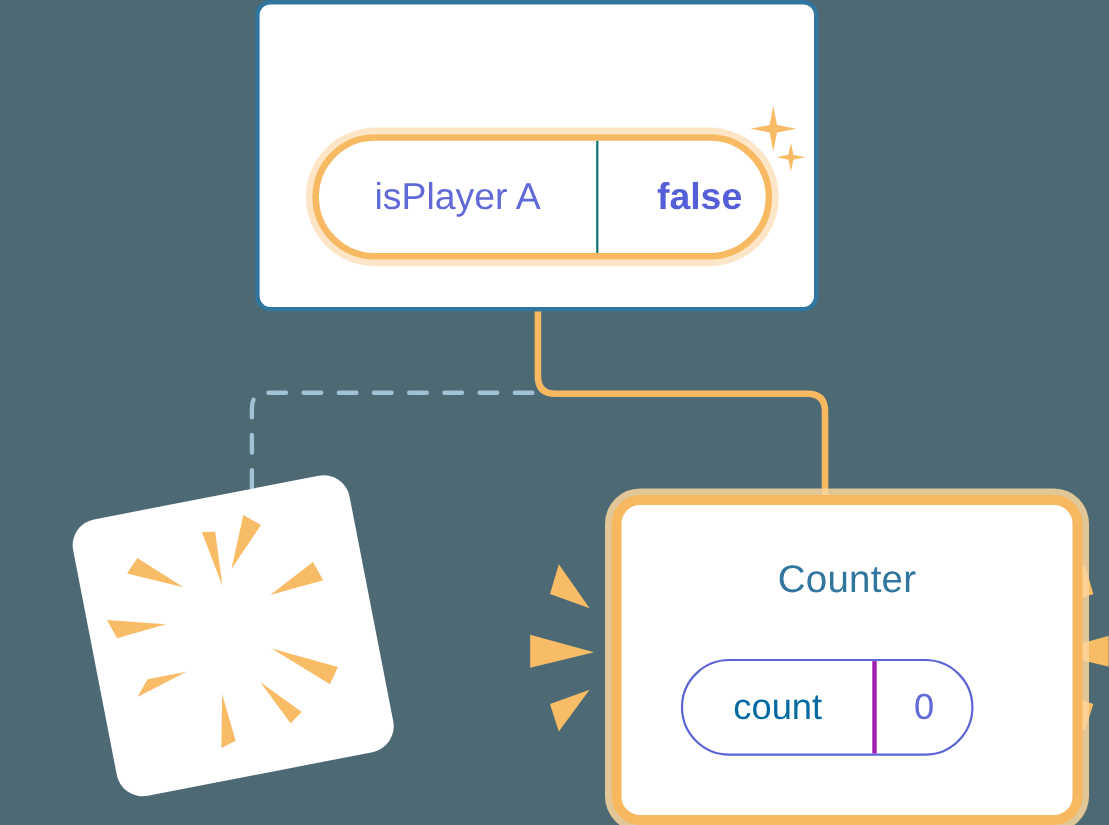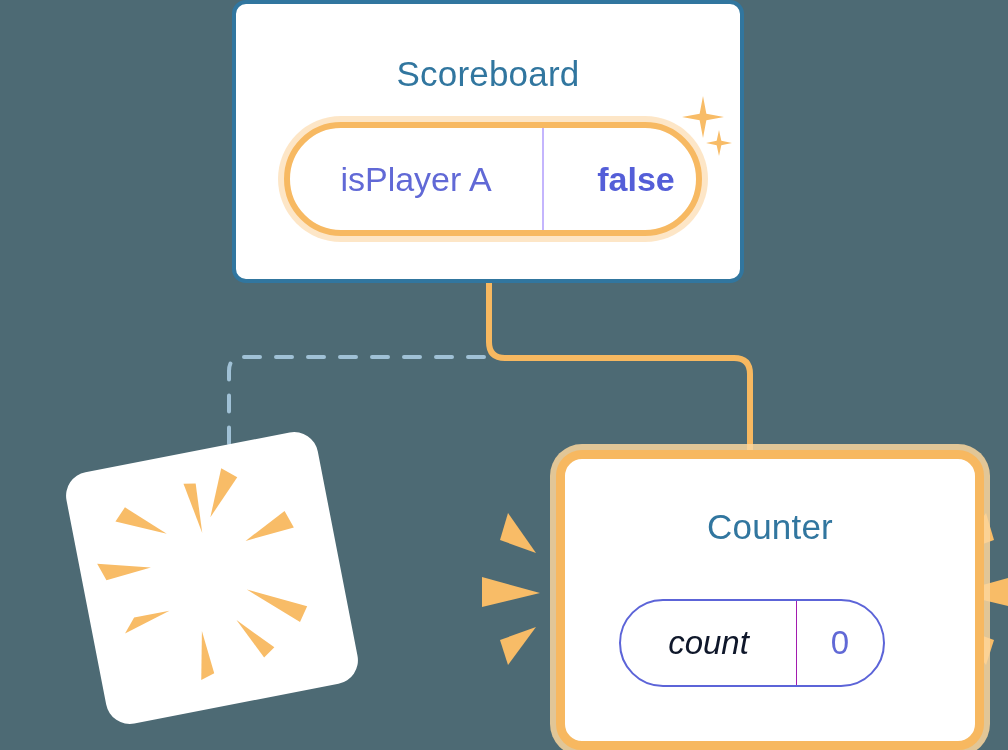--- a/index.html
+++ b/index.html
@@ -72,21 +72,21 @@
     left: 48px;
     top: 118px;
     width: 418px;
     height: 114px;
     border: 6px solid #f7b962;
     border-radius: 60px;
     box-shadow: 0 0 0 6px rgba(250, 200, 130, 0.45);
   }
   .pill-scoreboard .pill-key {
     flex: 0 0 254px;
-    border-right: 2px solid #c4b5fd;
+    border-right: 2px solid #0f766e;
     color: #6169d6;
     font-size: 34px;
     font-weight: 400;
   }
   .pill-scoreboard .pill-val {
     flex: 1 1 auto;
     color: #545ed8;
     font-size: 34px;
     font-weight: 700;
     padding-left: 32px;
@@ -131,24 +131,23 @@
     left: 54px;
     top: 140px;
     width: 266px;
     height: 88px;
     border: 2px solid #5c64d8;
     border-radius: 46px;
     background: #fff;
   }
   .pill-counter .pill-key {
     flex: 0 0 176px;
-    border-right: 1px solid #a21caf;
-    color: #0f172a;
+    border-right: 4px solid #a21caf;
+    color: #0369a1;
     font-size: 33px;
-    font-style: italic;
   }
   .pill-counter .pill-val {
     flex: 1 1 auto;
     color: #6169d6;
     font-size: 33px;
   }
 
   
   .card-burst {
     left: 84px;
@@ -187,21 +186,20 @@
     <polygon points="38,170 66,132 30,145" fill="#f8bc67"></polygon>
   </svg>
 
   <svg class="flank" style="left:944px; top:495px;" width="80" height="190" viewBox="0 0 80 190">
     <polygon points="42,18 14,58 50,45" fill="#f8bc67"></polygon>
     <polygon points="68,82 10,98 68,112" fill="#f8bc67"></polygon>
     <polygon points="42,170 14,132 50,145" fill="#f8bc67"></polygon>
   </svg>
 
   <div class="card card-scoreboard">
-    <div class="card-title">Scoreboard</div>
 
     <div class="pill pill-scoreboard">
       <div class="pill-key">isPlayer A</div>
       <div class="pill-val">false</div>
     </div>
   </div>
 
   <div class="sparkle sparkle-lg"></div>
   <div class="sparkle sparkle-sm"></div>
 

